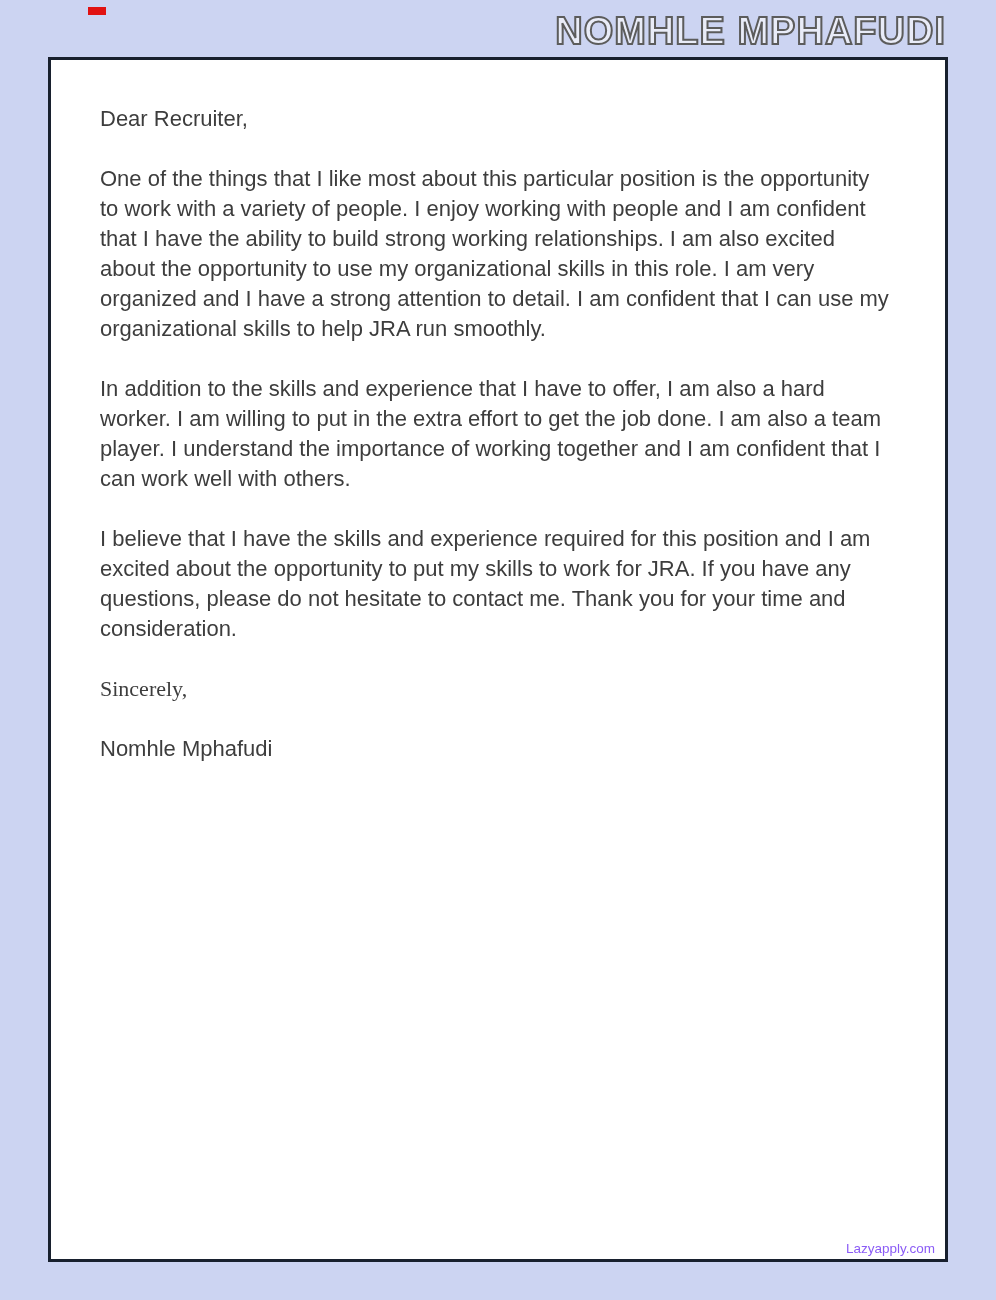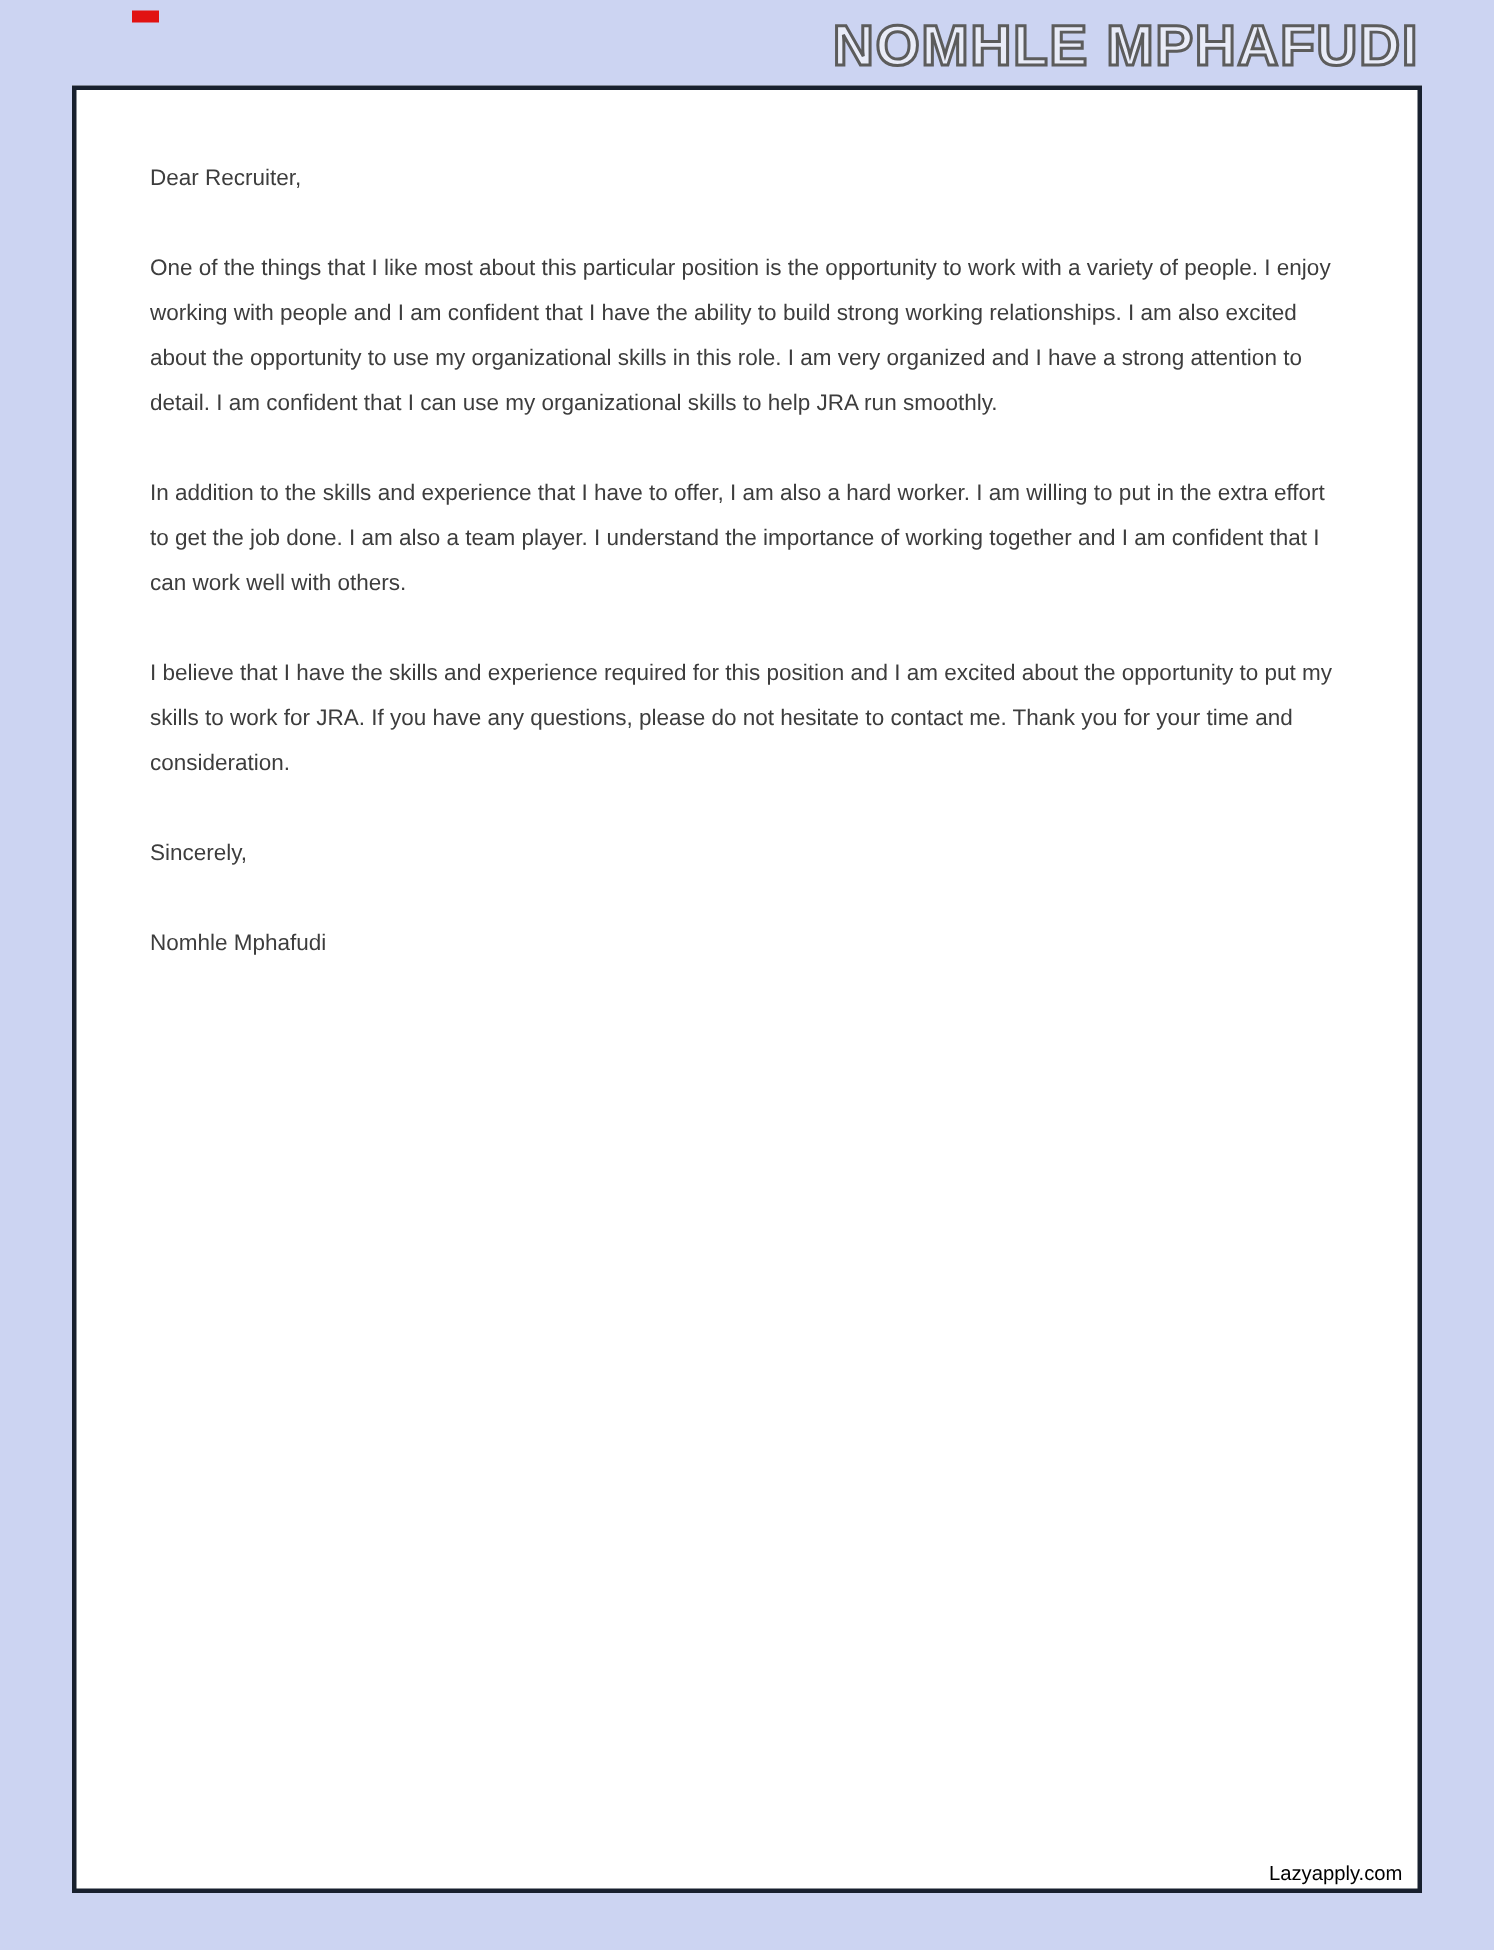--- a/index.html
+++ b/index.html
@@ -44,43 +44,44 @@
     top: 57px;
     width: 900px;
     height: 1205px;
     box-sizing: border-box;
     background: #ffffff;
     border: 3px solid #18202e;
     padding: 44px 52px 0 49px;
   }
   .document p {
     margin: 0 0 30px 0;
-    font-size: 15px;
+    font-size: 22px;
     line-height: 30px;
     color: #3d3d3d;
   }
   .salutation {
     margin-bottom: 30px;
   }
   .closing {
     margin-bottom: 30px;
+    font-family: Liberation Serif, serif;
   }
   .signature {
     margin-bottom: 11px !important;
   }
   .date {
     color: #2187c9 !important;
     margin-bottom: 0 !important;
   }
   .watermark {
     position: absolute;
     right: 10px;
     bottom: 3px;
     font-size: 13.5px;
-    color: #000000;
+    color: #8b5cf6;
   }
 </style>
 </head>
 <body>
 
 <div class="page">
 
   <div class="red-mark"></div>
 
   <header class="header">

